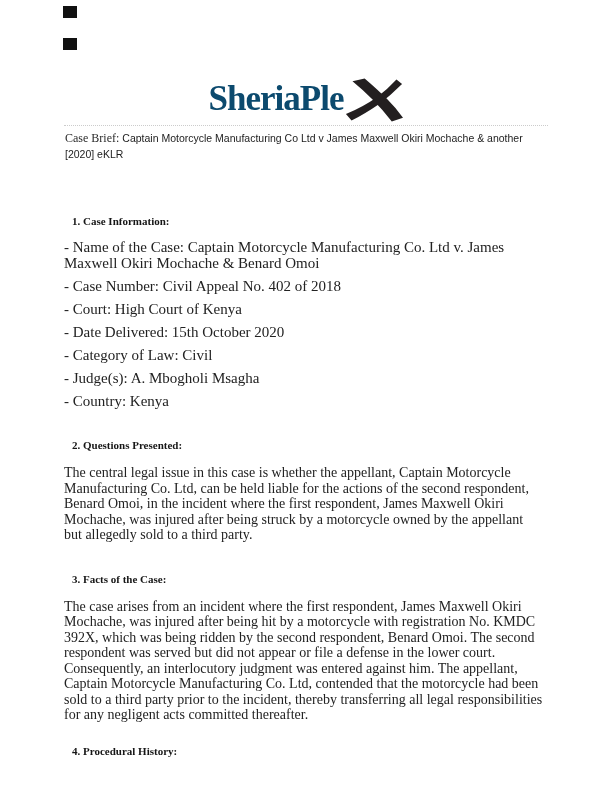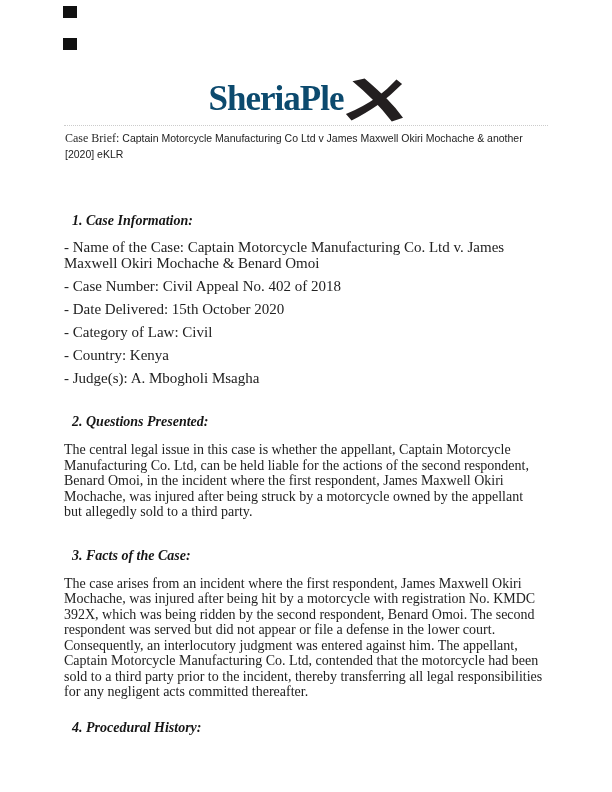--- a/index.html
+++ b/index.html
@@ -47,25 +47,24 @@
     font-family:"Liberation Serif", serif;
     font-size:12px;
     color:#2a2a2a;
     text-align:center;
   }
   .content{margin:0 68px 0 64px;}
   .section{margin-top:28px;}
   .section.first{margin-top:51px;}
   .section-heading{
     font-weight:bold;
-    font-size:14px;
+    font-size:11px;
     line-height:16px;
     padding-left:8px;
     color:#161616;
-    font-style:italic;
   }
   .case-info-list{margin-top:11px;}
   .case-info-item{
     font-size:15px;
     line-height:15.5px;
     margin-bottom:7.5px;
     color:#222222;
   }
   .section-body{
     margin-top:12px;
@@ -95,24 +94,25 @@
 
   <div class="doc-title"><span class="prefix">Case Brief: </span><span>Captain Motorcycle Manufacturing Co Ltd v James Maxwell Okiri Mochache &amp; another [2020] eKLR</span></div>
 
   <div class="content">
 
     <div class="section first">
       <div class="section-heading">1. Case Information:</div>
       <div class="case-info-list">
         <div class="case-info-item">- Name of the Case: Captain Motorcycle Manufacturing Co. Ltd v. James Maxwell Okiri Mochache &amp; Benard Omoi</div>
         <div class="case-info-item">- Case Number: Civil Appeal No. 402 of 2018</div>
+        <div class="case-info-item">- Court: High Court of Kenya</div>
         <div class="case-info-item">- Date Delivered: 15th October 2020</div>
         <div class="case-info-item">- Category of Law: Civil</div>
+        <div class="case-info-item">- Judge(s): A. Mbogholi Msagha</div>
         <div class="case-info-item">- Country: Kenya</div>
-        <div class="case-info-item">- Judge(s): A. Mbogholi Msagha</div>
       </div>
     </div>
 
     <div class="section">
       <div class="section-heading">2. Questions Presented:</div>
       <div class="section-body">The central legal issue in this case is whether the appellant, Captain Motorcycle Manufacturing Co. Ltd, can be held liable for the actions of the second respondent, Benard Omoi, in the incident where the first respondent, James Maxwell Okiri Mochache, was injured after being struck by a motorcycle owned by the appellant but allegedly sold to a third party.</div>
     </div>
 
     <div class="section">
       <div class="section-heading">3. Facts of the Case:</div>

